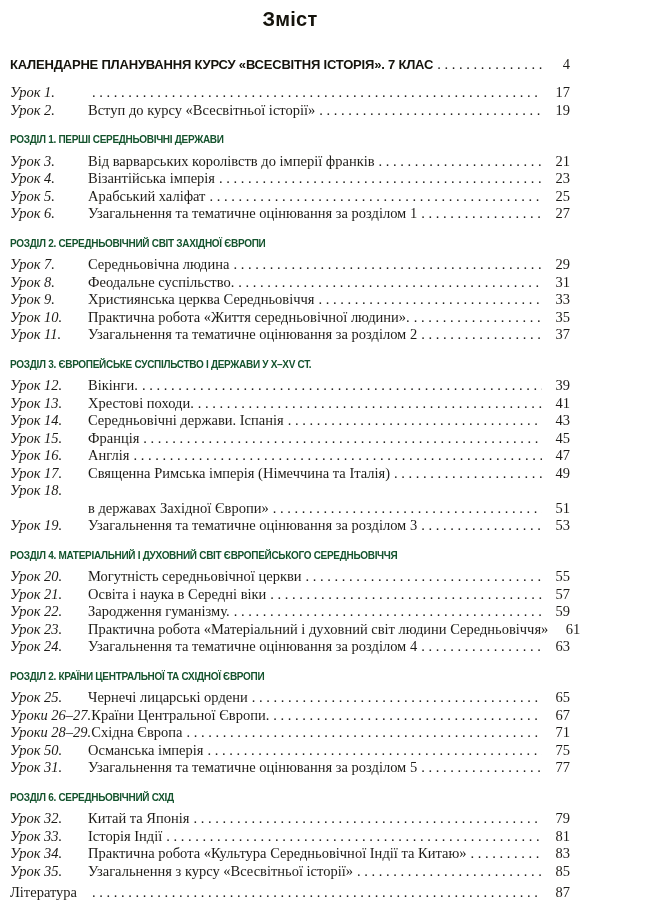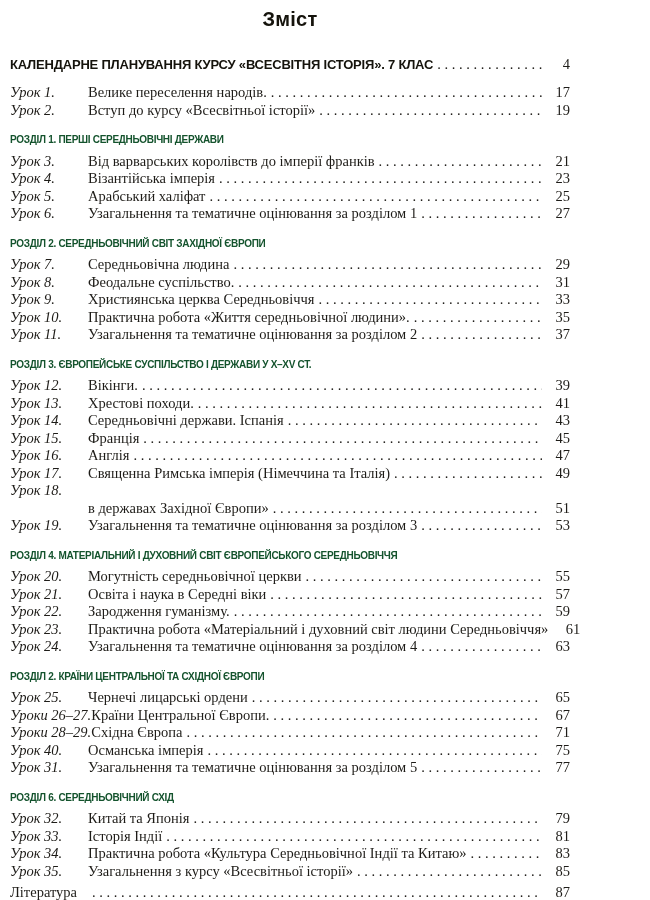--- a/index.html
+++ b/index.html
@@ -75,21 +75,20 @@
     <div class="row course-row">
       <span class="ttl bold-title">КАЛЕНДАРНЕ ПЛАНУВАННЯ КУРСУ «ВСЕСВІТНЯ ІСТОРІЯ». 7 КЛАС</span>
       <span class="leader">. . . . . . . . . . . . . . . . . . . . . . . . . . . . . . . . . . . . . . . . . . . . . . . . . . . . . . . . . . . . . . . . . . . . . . . . . . . . . . . . . . . . . . . . . . . . . . . . . . . . . . . . . . . . . . . . . . . . . . . . . . . . . . . . . . </span>
       <span class="pg">4</span>
     </div>
 
     <div id="sections">
         <div class="toc-section">
           <div class="row">
             <span class="lbl">Урок 1.</span>
-            <span class="ttl">Велике переселення народів.</span>
             <span class="leader">. . . . . . . . . . . . . . . . . . . . . . . . . . . . . . . . . . . . . . . . . . . . . . . . . . . . . . . . . . . . . . . . . . . . . . . . . . . . . . . . . . . . . . . . . . . . . . . . . . . . . . . . . . . . . . . . . . . . . . . . . . . . . . . . . . </span>
             <span class="pg">17</span>
           </div>
           <div class="row">
             <span class="lbl">Урок 2.</span>
             <span class="ttl">Вступ до курсу «Всесвітньої історії»</span>
             <span class="leader">. . . . . . . . . . . . . . . . . . . . . . . . . . . . . . . . . . . . . . . . . . . . . . . . . . . . . . . . . . . . . . . . . . . . . . . . . . . . . . . . . . . . . . . . . . . . . . . . . . . . . . . . . . . . . . . . . . . . . . . . . . . . . . . . . . </span>
             <span class="pg">19</span>
           </div>
         </div>
@@ -254,21 +253,21 @@
             <span class="leader">. . . . . . . . . . . . . . . . . . . . . . . . . . . . . . . . . . . . . . . . . . . . . . . . . . . . . . . . . . . . . . . . . . . . . . . . . . . . . . . . . . . . . . . . . . . . . . . . . . . . . . . . . . . . . . . . . . . . . . . . . . . . . . . . . . </span>
             <span class="pg">67</span>
           </div>
           <div class="row">
             <span class="lbl">Уроки 28–29.</span>
             <span class="ttl">Східна Європа</span>
             <span class="leader">. . . . . . . . . . . . . . . . . . . . . . . . . . . . . . . . . . . . . . . . . . . . . . . . . . . . . . . . . . . . . . . . . . . . . . . . . . . . . . . . . . . . . . . . . . . . . . . . . . . . . . . . . . . . . . . . . . . . . . . . . . . . . . . . . . </span>
             <span class="pg">71</span>
           </div>
           <div class="row">
-            <span class="lbl">Урок 40.</span>
+            <span class="lbl">Урок 50.</span>
             <span class="ttl">Османська імперія</span>
             <span class="leader">. . . . . . . . . . . . . . . . . . . . . . . . . . . . . . . . . . . . . . . . . . . . . . . . . . . . . . . . . . . . . . . . . . . . . . . . . . . . . . . . . . . . . . . . . . . . . . . . . . . . . . . . . . . . . . . . . . . . . . . . . . . . . . . . . . </span>
             <span class="pg">75</span>
           </div>
           <div class="row">
             <span class="lbl">Урок 31.</span>
             <span class="ttl">Узагальнення та тематичне оцінювання за розділом 5</span>
             <span class="leader">. . . . . . . . . . . . . . . . . . . . . . . . . . . . . . . . . . . . . . . . . . . . . . . . . . . . . . . . . . . . . . . . . . . . . . . . . . . . . . . . . . . . . . . . . . . . . . . . . . . . . . . . . . . . . . . . . . . . . . . . . . . . . . . . . . </span>
             <span class="pg">77</span>
           </div>

